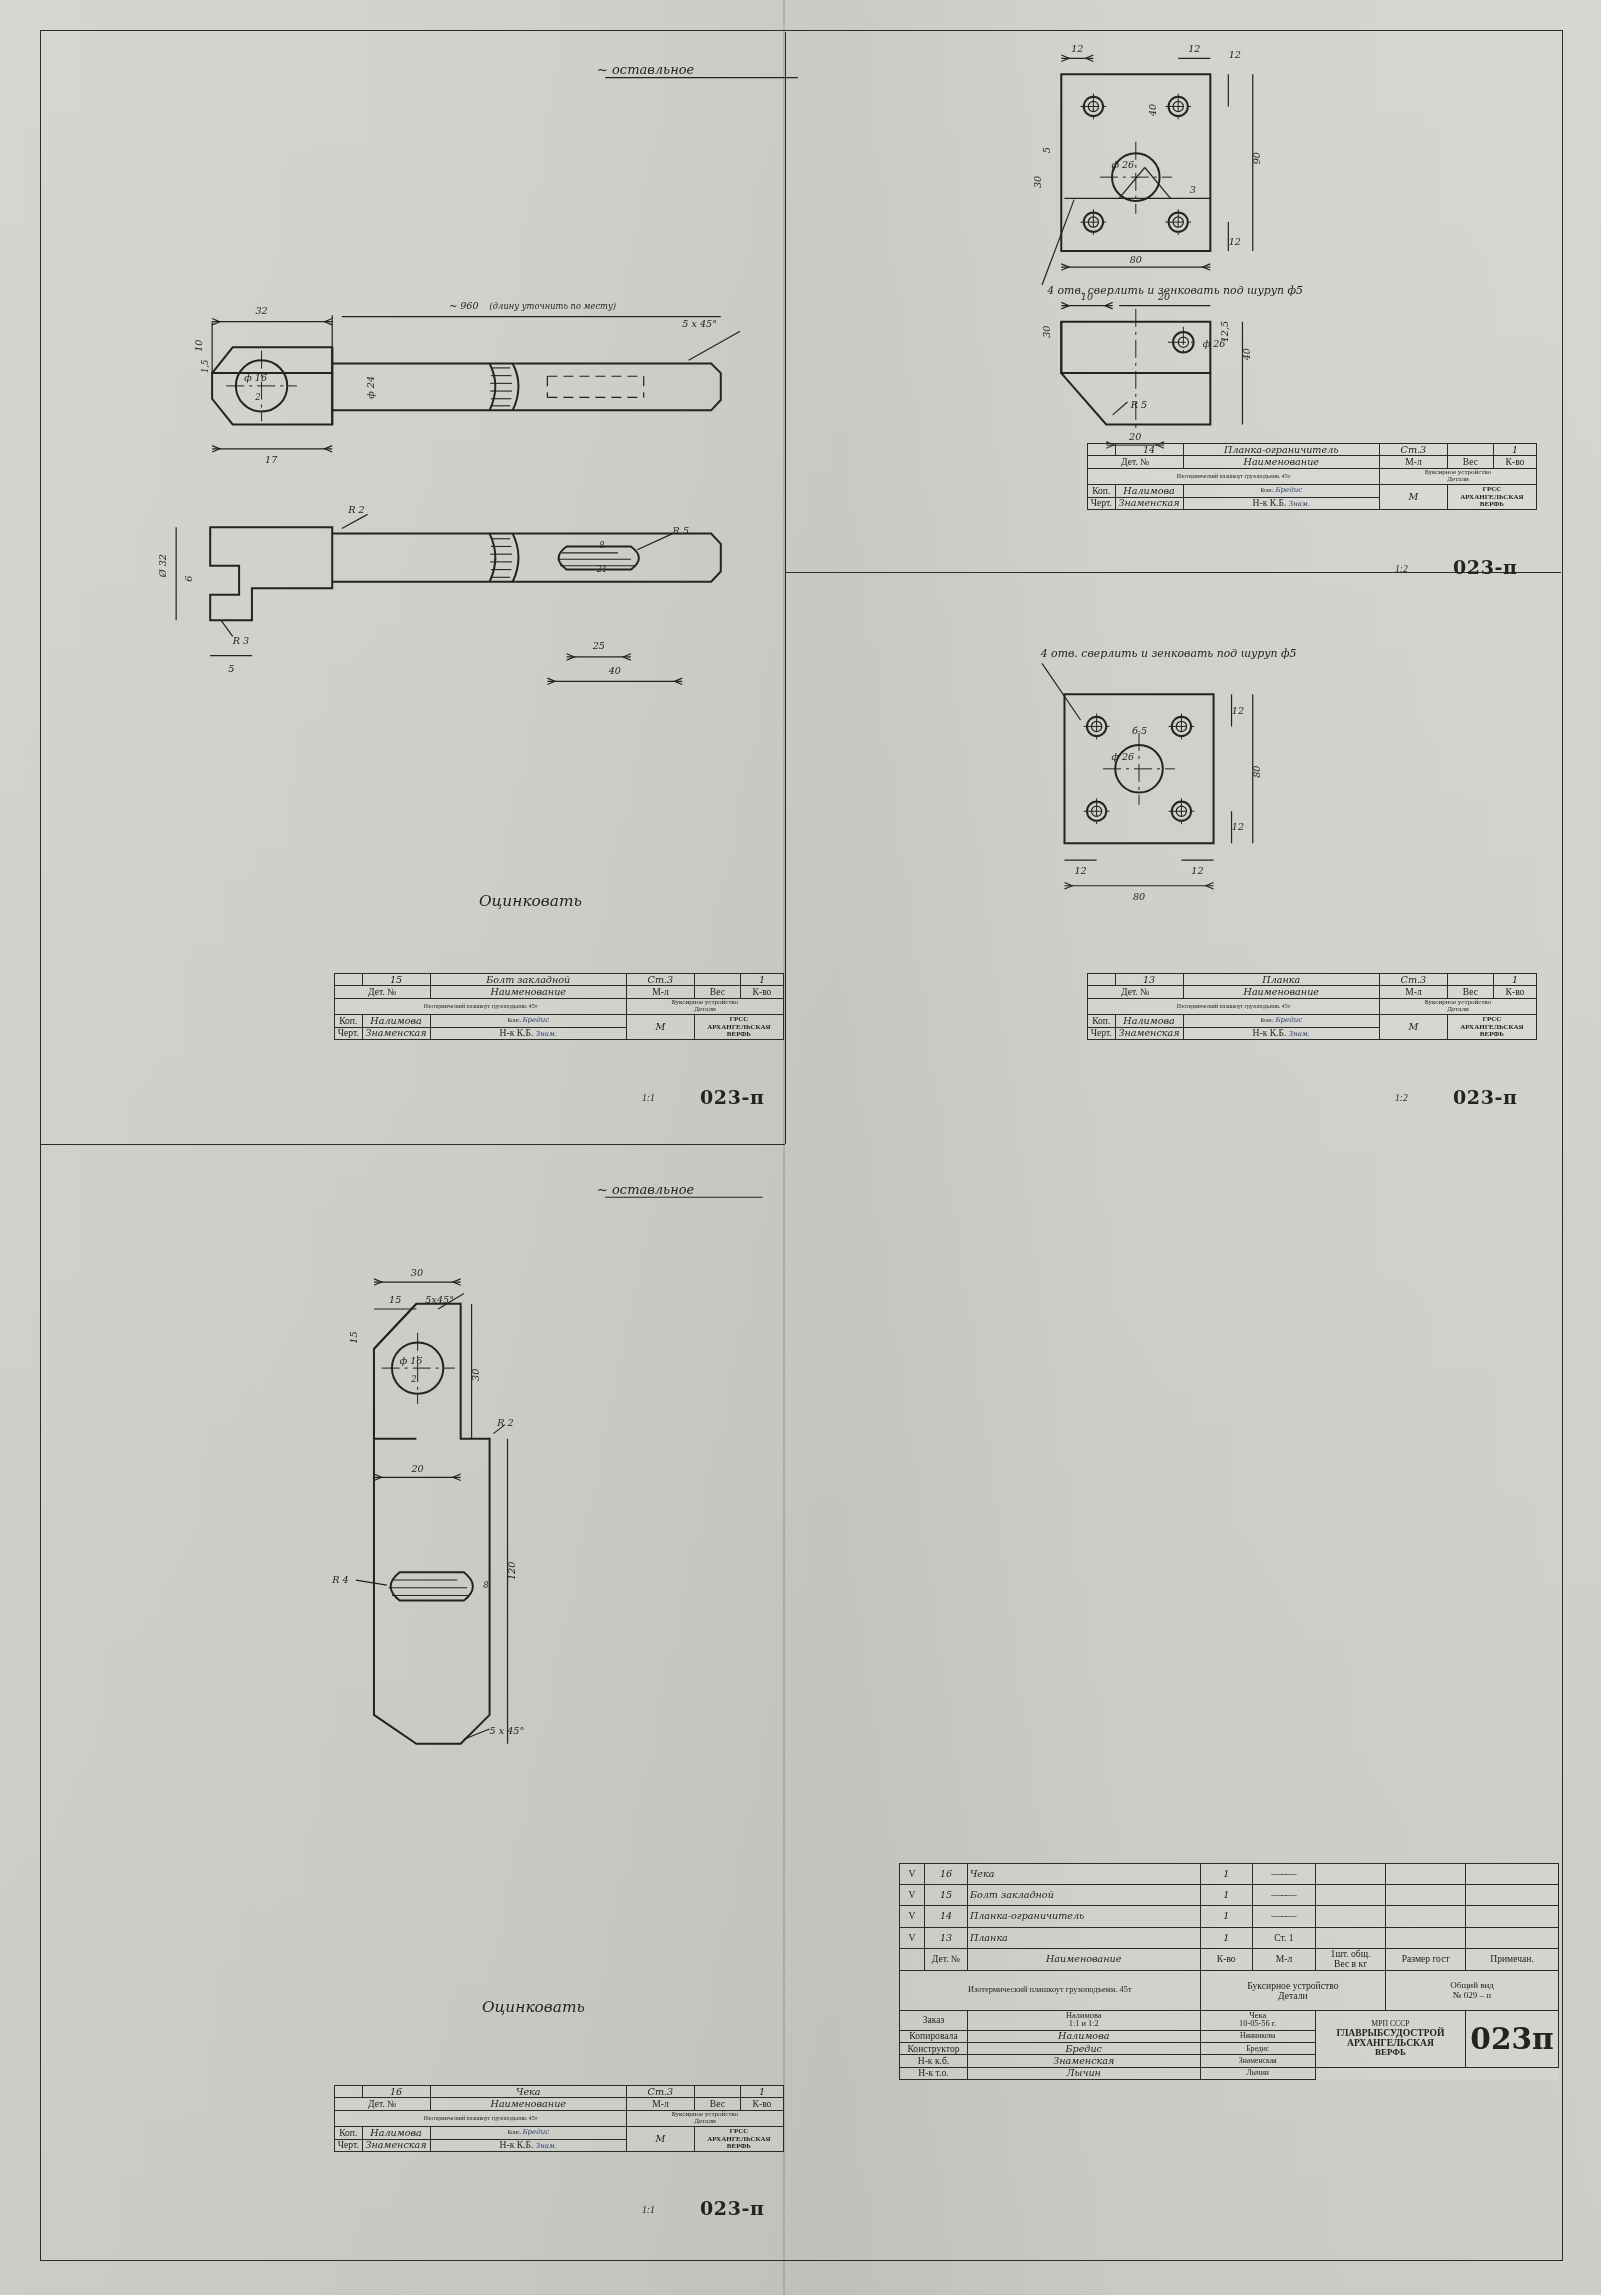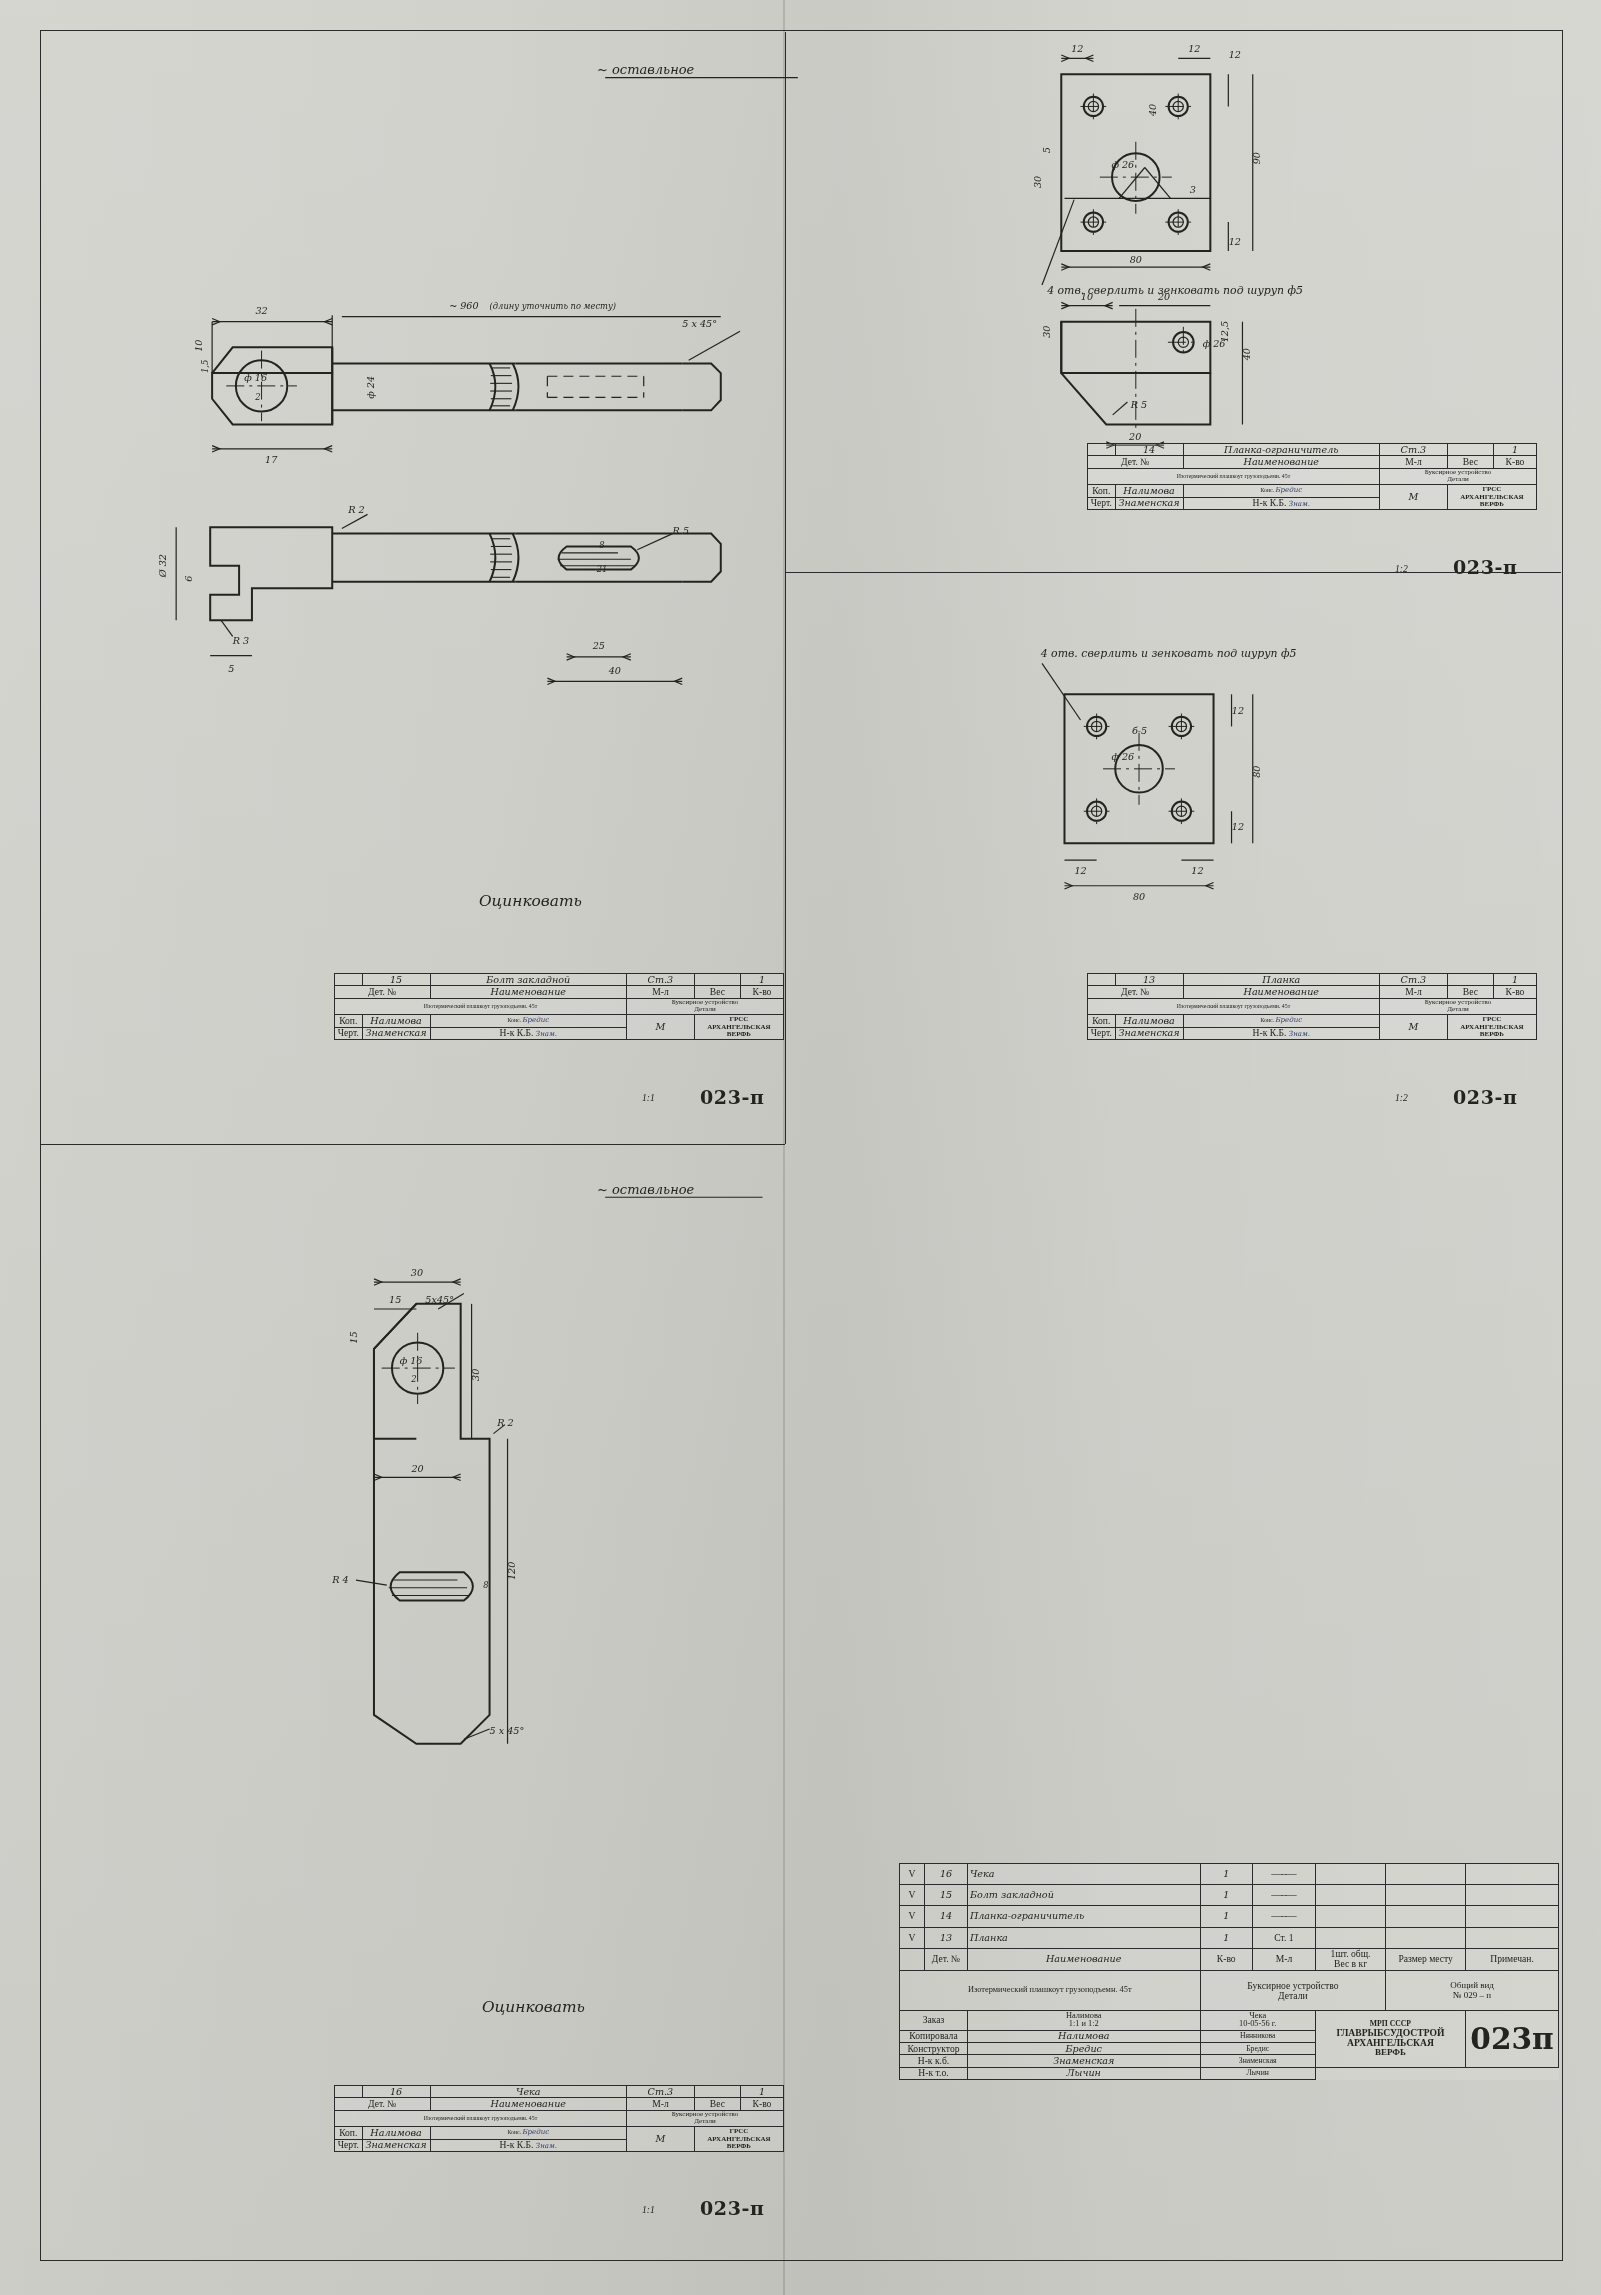--- a/index.html
+++ b/index.html
@@ -569,36 +569,36 @@
       </tbody>
     <tbody>
         <tr>
       <td class="c sm" style="width:19px;"></td>
       <td class="c sm" style="width:36px;white-space:pre-line;">Дет. №</td>
       <td class="c mid" style="width:216px;">Наименование</td>
       <td class="c sm" style="width:45px;">К-во</td>
       <td class="c sm" style="width:55px;">М-л</td>
       <td class="c xsm" style="width:62px;white-space:pre-line;">1шт. общ.
 Вес в кг</td>
-      <td class="c xsm" style="width:71px;white-space:pre-line;">Размер месту</td>
+      <td class="c xsm" style="width:71px;white-space:pre-line;">Размер гост</td>
       <td class="c xsm" style="width:64px;">Примечан.</td>
     </tr>
     <tr style="height:40px;">
       <td class="c sm" colspan="3" style="font-size:8.4px;">Изотермический плашкоут грузоподъемн. 45т</td>
       <td class="c sm" colspan="3" style="white-space:pre-line;font-size:9.6px;"><span>Буксирное устройство
 Детали</span></td>
       <td class="c sm" colspan="2" style="white-space:pre-line;font-size:9px;"><span>Общий вид
 № 029 – п</span></td>
     </tr>
     <tr>
       <td class="c sm" colspan="2">Заказ</td>
       <td class="c sm" style="font-size:8.4px;"><span>Налимова</span><br><span>1:1 и 1:2</span></td>
       <td class="c sm" colspan="2" style="font-size:8.4px;"><span>Чека</span><br><span>10-05-56 г.</span></td>
       <td class="c" rowspan="4" colspan="2" style="text-align:center;">
-        <div style="font-size:7.7px;font-weight:bold;">МРП СССР</div>
+        <div style="font-size:7.7px;font-weight:normal;">МРП СССР</div>
         <div style="font-size:9.6px;font-weight:bold;">ГЛАВРЫБСУДОСТРОЙ</div>
         <div style="font-size:9.6px;font-weight:bold;">АРХАНГЕЛЬСКАЯ</div>
         <div style="font-size:9px;font-weight:bold;">ВЕРФЬ</div>
       </td>
       <td class="c" rowspan="4">
         <span class="code2">023п</span>
       </td>
     </tr>
     <tr>
       <td class="c sm" colspan="2">Копировала</td>

